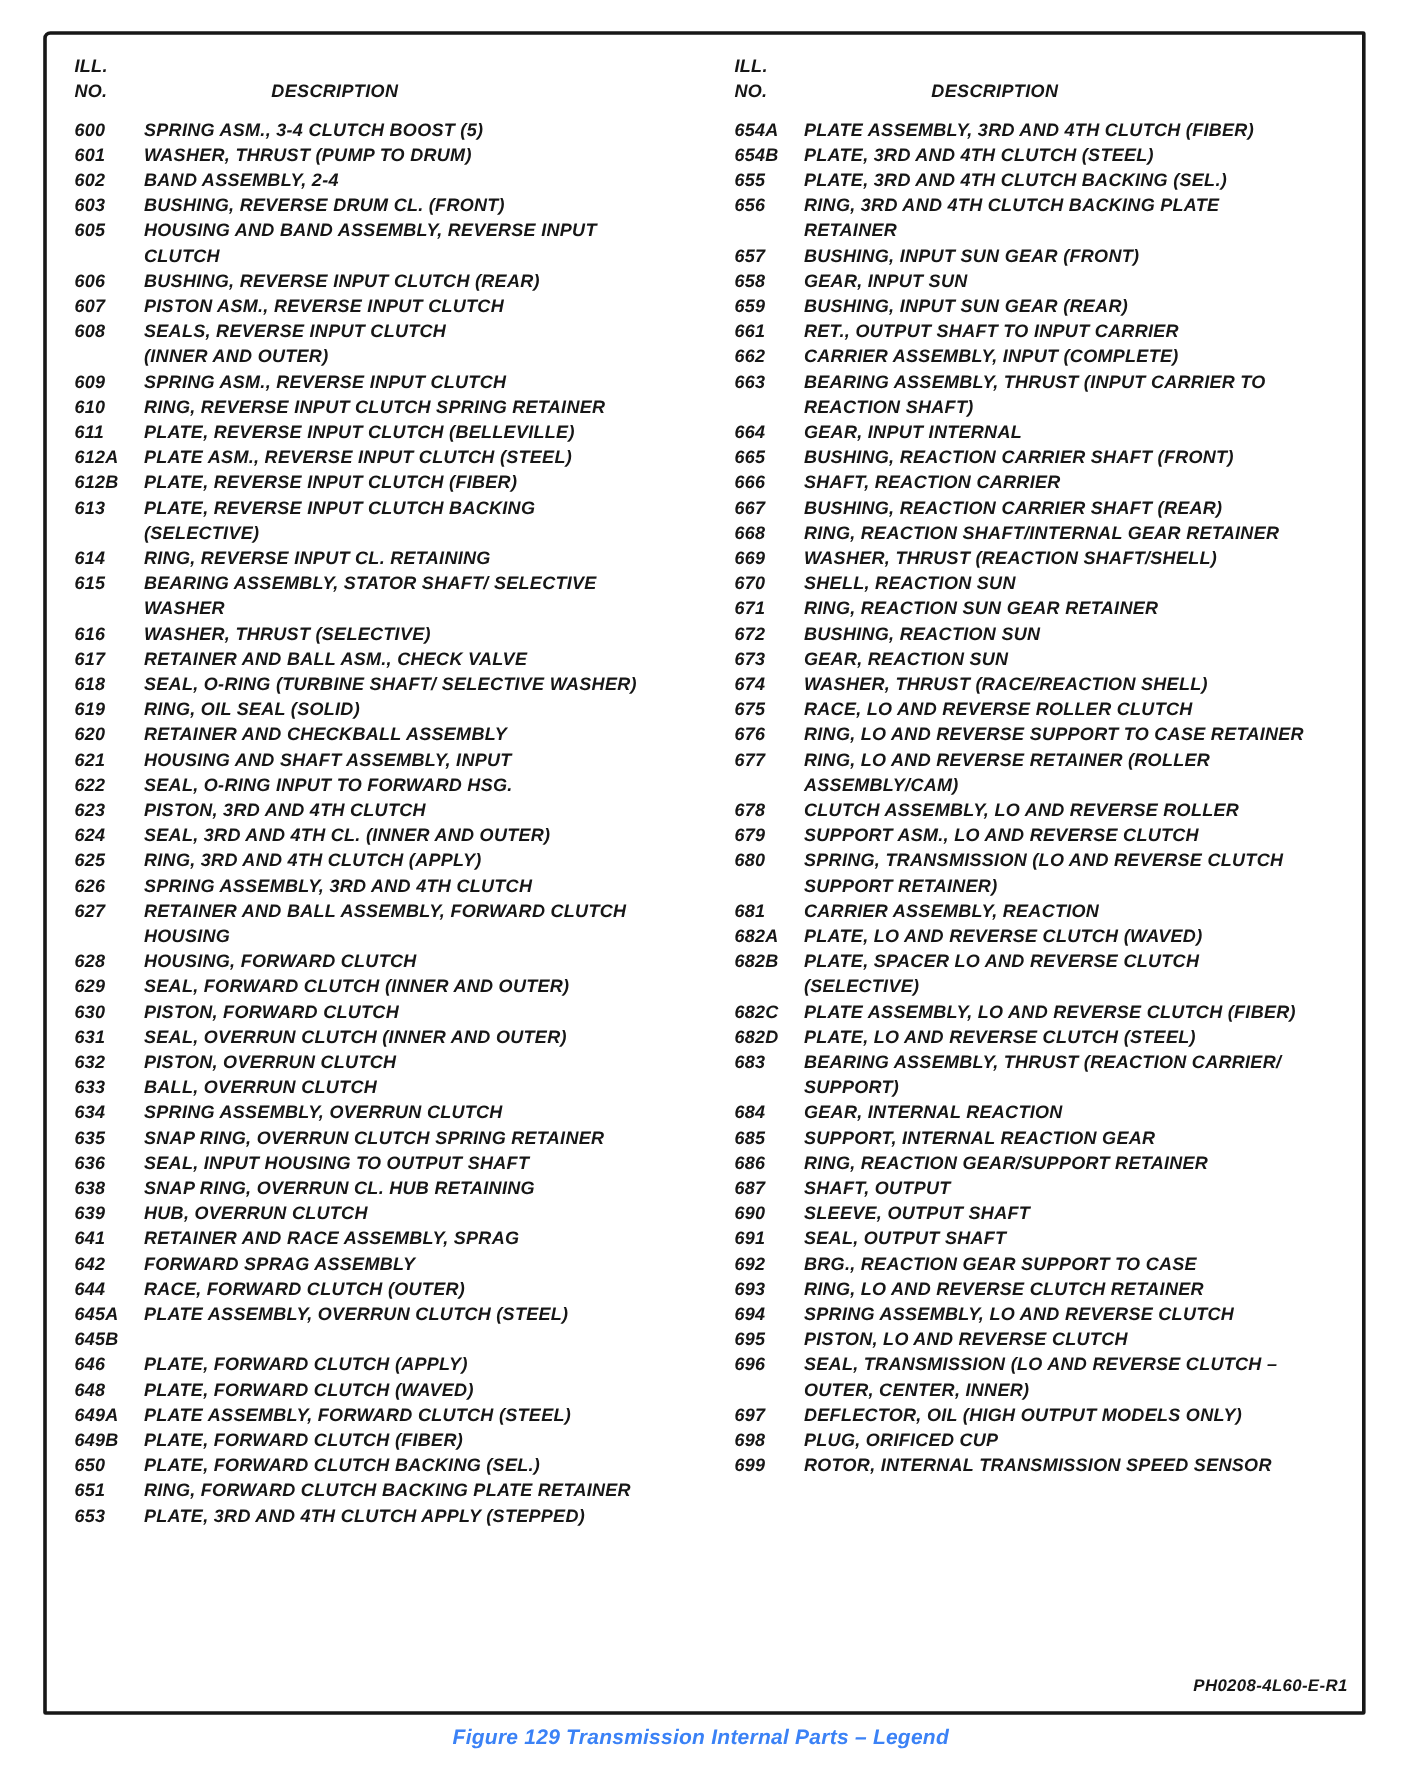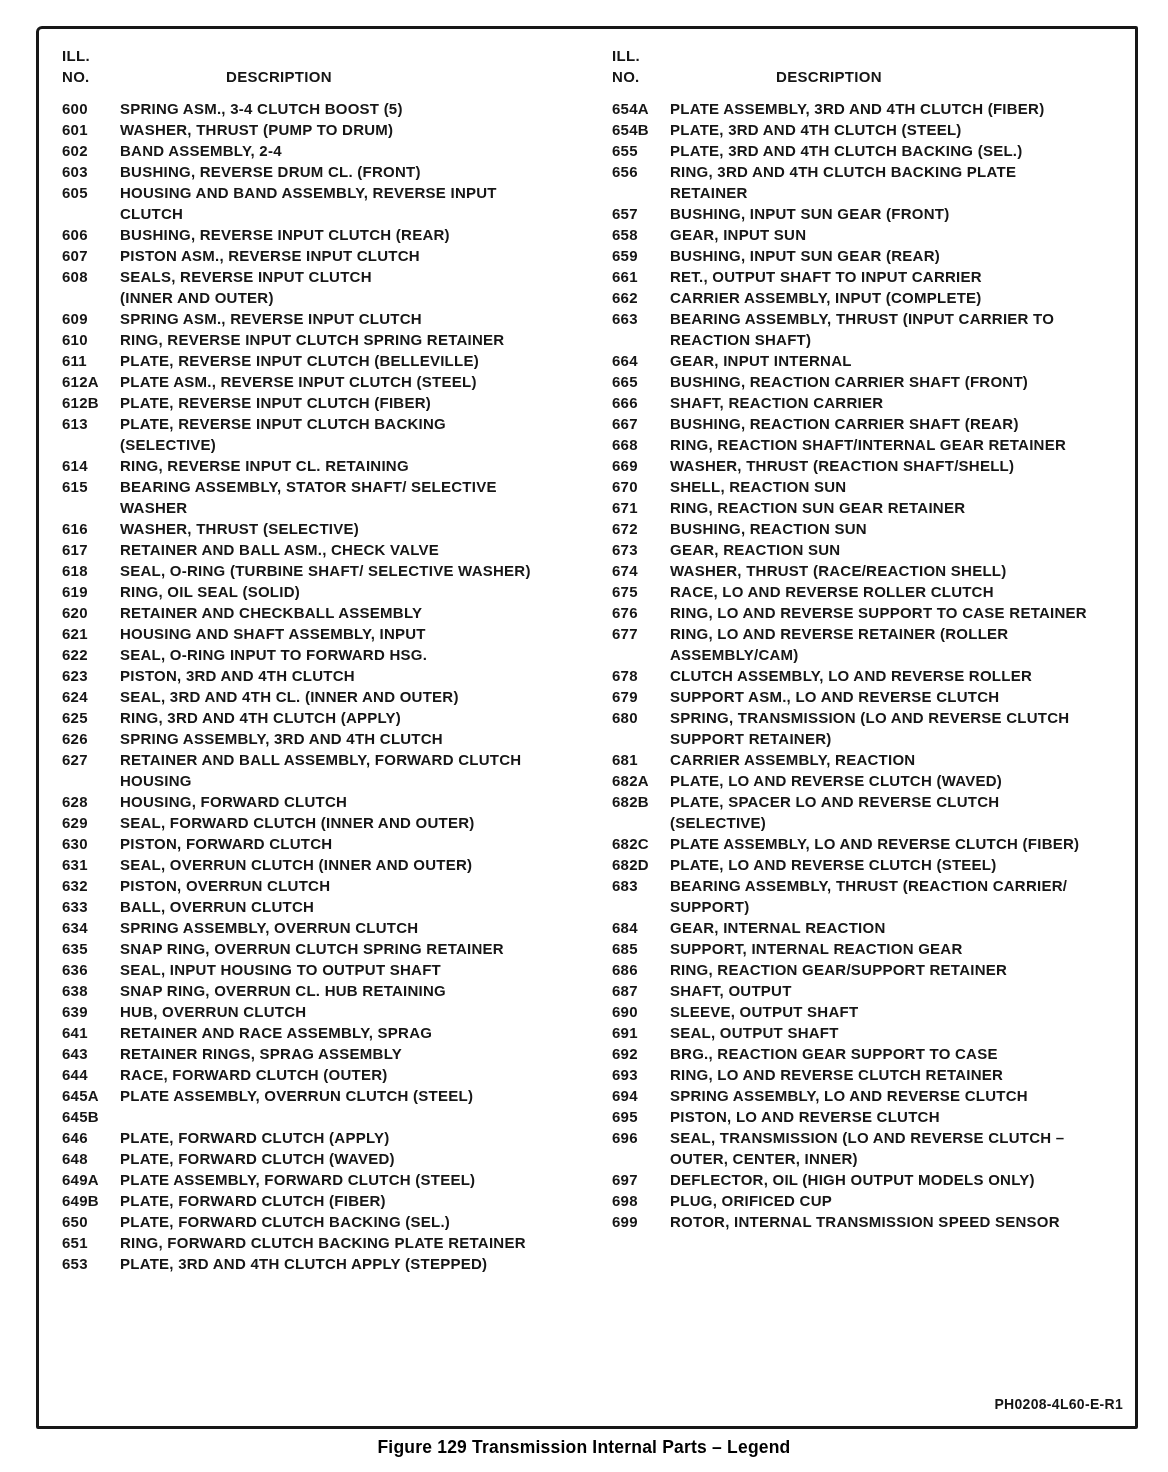--- a/index.html
+++ b/index.html
@@ -8,20 +8,21 @@
     background: #ffffff;
   }
   .page {
     position: relative;
     width: 1168px;
     height: 1472px;
     background: #ffffff;
     font-family: "Liberation Sans", "DejaVu Sans", sans-serif;
     color: #161616;
     overflow: hidden;
+    font-style: italic;
   }
   .sheet {
     position: absolute;
     left: 36px;
     top: 26px;
     width: 1102px;
     height: 1403px;
     border: 3px solid #171717;
     border-radius: 6px 2px 2px 2px;
     box-sizing: border-box;
@@ -74,21 +75,21 @@
   }
   .caption {
     position: absolute;
     left: 0;
     top: 1437px;
     width: 100%;
     text-align: center;
     font-weight: 700;
     font-size: 17.5px;
     letter-spacing: 0.2px;
-    color: #000000;
+    color: #3b82f6;
   }
 </style>
 </head>
 <body>
 
 <div class="page">
   <div class="sheet">
 
     <div class="col col-left">
       <div class="col-header">
@@ -258,22 +259,22 @@
           </div>
           <div class="row">
             <span class="no">639</span>
             <span class="desc">HUB, OVERRUN CLUTCH</span>
           </div>
           <div class="row">
             <span class="no">641</span>
             <span class="desc">RETAINER AND RACE ASSEMBLY, SPRAG</span>
           </div>
           <div class="row">
-            <span class="no">643</span>
-            <span class="desc">RETAINER RINGS, SPRAG ASSEMBLY</span>
+            <span class="no">642</span>
+            <span class="desc">FORWARD SPRAG ASSEMBLY</span>
           </div>
           <div class="row">
             <span class="no">644</span>
             <span class="desc">RACE, FORWARD CLUTCH (OUTER)</span>
           </div>
           <div class="row">
             <span class="no">645A</span>
             <span class="desc">PLATE ASSEMBLY, OVERRUN CLUTCH (STEEL)</span>
           </div>
           <div class="row">

